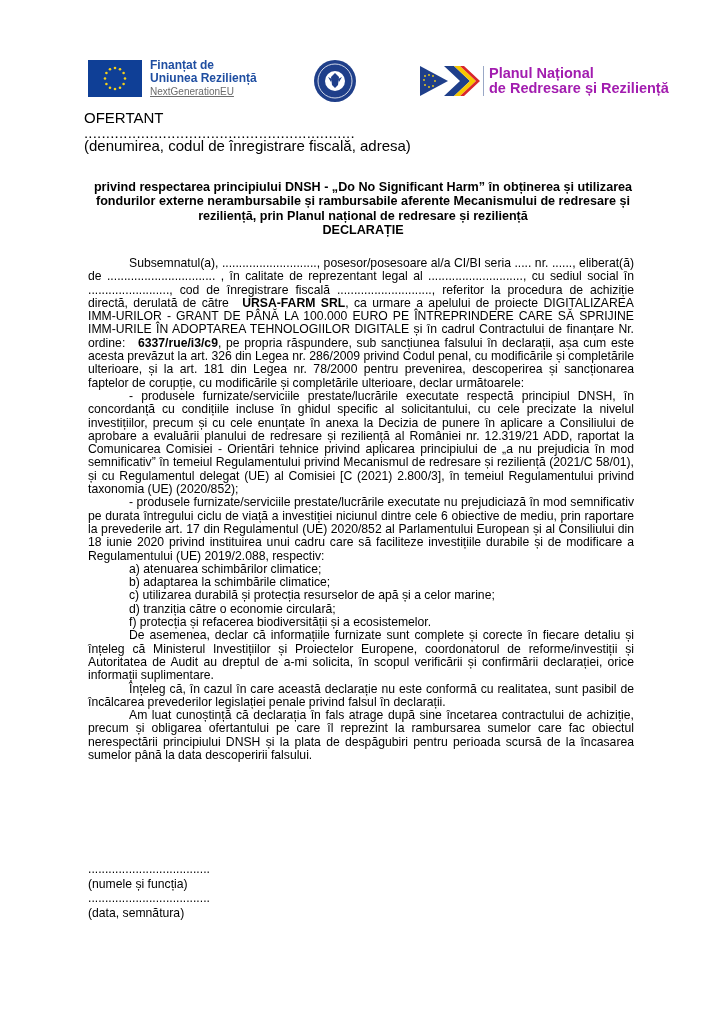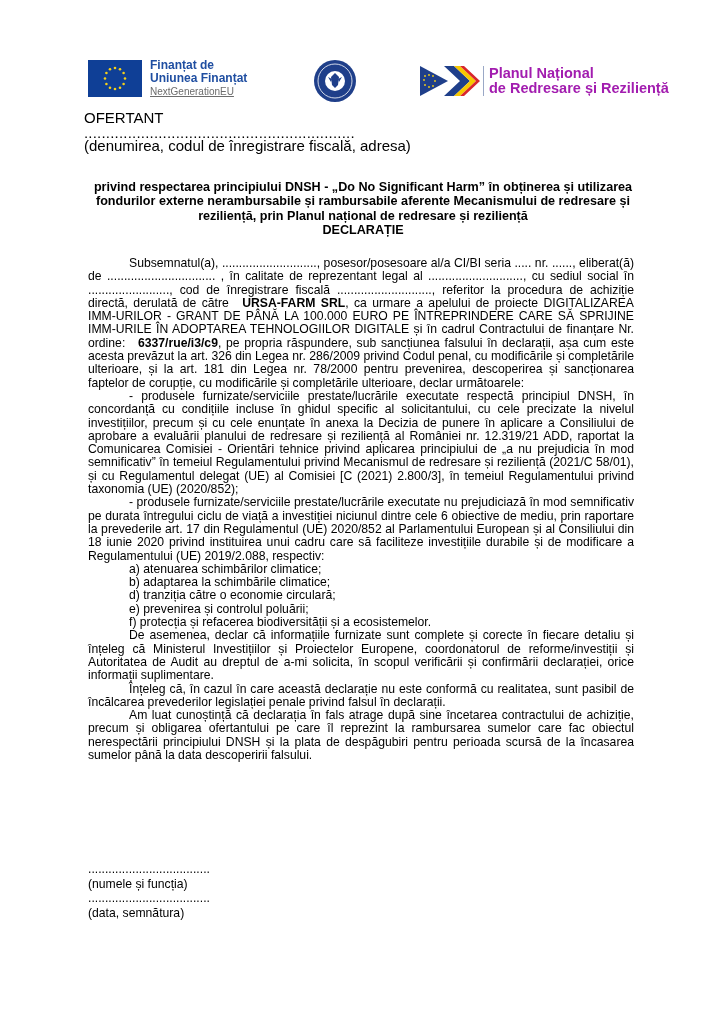--- a/index.html
+++ b/index.html
@@ -59,21 +59,21 @@
             <circle cx="22" cy="27.7" r="1.3"></circle>
             <circle cx="18.4" cy="24" r="1.3"></circle>
           <circle cx="17" cy="18.5" r="1.3"></circle>
             <circle cx="18.4" cy="13" r="1.3"></circle>
             <circle cx="22" cy="9.3" r="1.3"></circle>
         </g>
       </svg>
     </div>
     <div class="eu-text">
       <div class="eu-line1">Finanțat de</div>
-      <div class="eu-line2">Uniunea Finanțat</div>
+      <div class="eu-line2">Uniunea Reziliență</div>
       <div class="eu-line3">NextGenerationEU</div>
     </div>
   </div>
 
   <div class="logo-gov">
     <svg width="44" height="44" viewBox="0 0 44 44">
       <circle cx="22" cy="22" r="21" fill="#1f3f8a"></circle>
       <circle cx="22" cy="22" r="17" fill="none" stroke="#ffffff" stroke-width="0.8"></circle>
       <circle cx="22" cy="22" r="10" fill="#ffffff"></circle>
       <path d="M22 14 l4 4 l-1 8 l-3 3 l-3 -3 l-1 -8 z" fill="#1f3f8a"></path>
@@ -115,22 +115,22 @@
     <div>privind respectarea principiului DNSH - „Do No Significant Harm” în obținerea și utilizarea fondurilor externe nerambursabile și rambursabile aferente Mecanismului de redresare și reziliență, prin Planul național de redresare și reziliență</div>
     <div>DECLARAȚIE</div>
   </div>
 
   <div class="body-block">
     <p class="indent"><span>Subsemnatul(a), ............................, posesor/posesoare al/a CI/BI seria ..... nr. ......, eliberat(ă) de ................................ , în calitate de reprezentant legal al ............................, cu sediul social în ........................, cod de înregistrare fiscală ............................, referitor la procedura de achiziție directă, derulată de către </span><span class="b">URSA-FARM SRL</span><span>, ca urmare a apelului de proiecte DIGITALIZAREA IMM-URILOR - GRANT DE PÂNĂ LA 100.000 EURO PE ÎNTREPRINDERE CARE SĂ SPRIJINE IMM-URILE ÎN ADOPTAREA TEHNOLOGIILOR DIGITALE și în cadrul Contractului de finanțare Nr. ordine: </span><span class="b">6337/rue/i3/c9</span><span>, pe propria răspundere, sub sancțiunea falsului în declarații, așa cum este acesta prevăzut la art. 326 din Legea nr. 286/2009 privind Codul penal, cu modificările și completările ulterioare, și la art. 181 din Legea nr. 78/2000 pentru prevenirea, descoperirea și sancționarea faptelor de corupție, cu modificările și completările ulterioare, declar următoarele:</span></p>
     <p class="indent">- produsele furnizate/serviciile prestate/lucrările executate respectă principiul DNSH, în concordanță cu condițiile incluse în ghidul specific al solicitantului, cu cele precizate la nivelul investițiilor, precum și cu cele enunțate în anexa la Decizia de punere în aplicare a Consiliului de aprobare a evaluării planului de redresare și reziliență al României nr. 12.319/21 ADD, raportat la Comunicarea Comisiei - Orientări tehnice privind aplicarea principiului de „a nu prejudicia în mod semnificativ” în temeiul Regulamentului privind Mecanismul de redresare și reziliență (2021/C 58/01), și cu Regulamentul delegat (UE) al Comisiei [C (2021) 2.800/3], în temeiul Regulamentului privind taxonomia (UE) (2020/852);</p>
     <p class="indent">- produsele furnizate/serviciile prestate/lucrările executate nu prejudiciază în mod semnificativ pe durata întregului ciclu de viață a investiției niciunul dintre cele 6 obiective de mediu, prin raportare la prevederile art. 17 din Regulamentul (UE) 2020/852 al Parlamentului European și al Consiliului din 18 iunie 2020 privind instituirea unui cadru care să faciliteze investițiile durabile și de modificare a Regulamentului (UE) 2019/2.088, respectiv:</p>
     <p class="list-item">a) atenuarea schimbărilor climatice;</p>
     <p class="list-item">b) adaptarea la schimbările climatice;</p>
+    <p class="list-item">c) utilizarea durabilă și protecția resurselor de apă și a celor marine;</p>
     <p class="list-item">d) tranziția către o economie circulară;</p>
-    <p class="list-item">e) prevenirea și controlul poluării;</p>
     <p class="list-item">f) protecția și refacerea biodiversității și a ecosistemelor.</p>
     <p class="indent">De asemenea, declar că informațiile furnizate sunt complete și corecte în fiecare detaliu și înțeleg că Ministerul Investițiilor și Proiectelor Europene, coordonatorul de reforme/investiții și Autoritatea de Audit au dreptul de a-mi solicita, în scopul verificării și confirmării declarației, orice informații suplimentare.</p>
     <p class="indent">Înțeleg că, în cazul în care această declarație nu este conformă cu realitatea, sunt pasibil de încălcarea prevederilor legislației penale privind falsul în declarații.</p>
     <p class="indent">Am luat cunoștință că declarația în fals atrage după sine încetarea contractului de achiziție, precum și obligarea ofertantului pe care îl reprezint la rambursarea sumelor care fac obiectul nerespectării principiului DNSH și la plata de despăgubiri pentru perioada scursă de la încasarea sumelor până la data descoperirii falsului.</p>
   </div>
 
   <div class="sig" style="top:862px;">
     <div>....................................</div>
     <div>(numele și funcția)</div>
     <div>....................................</div>

